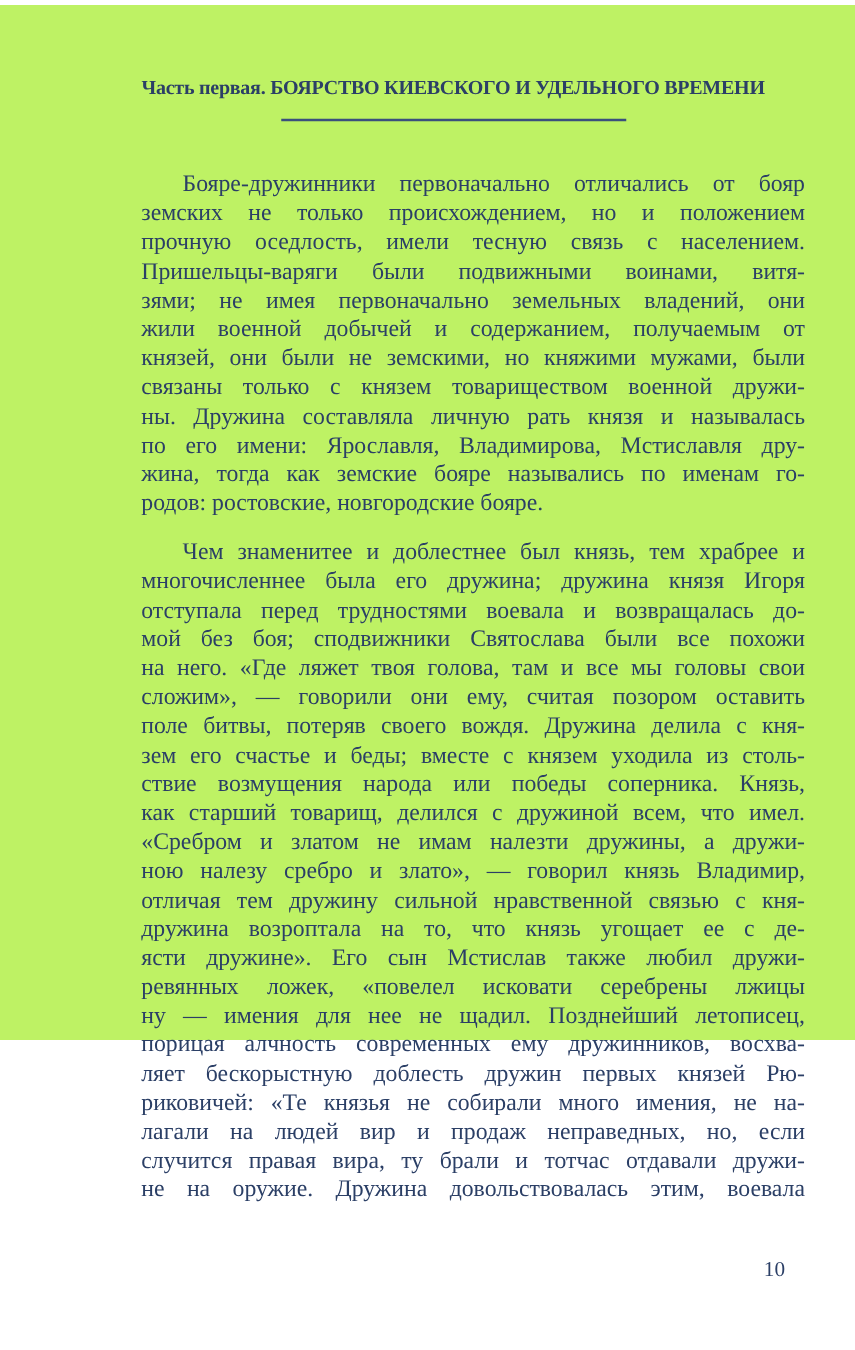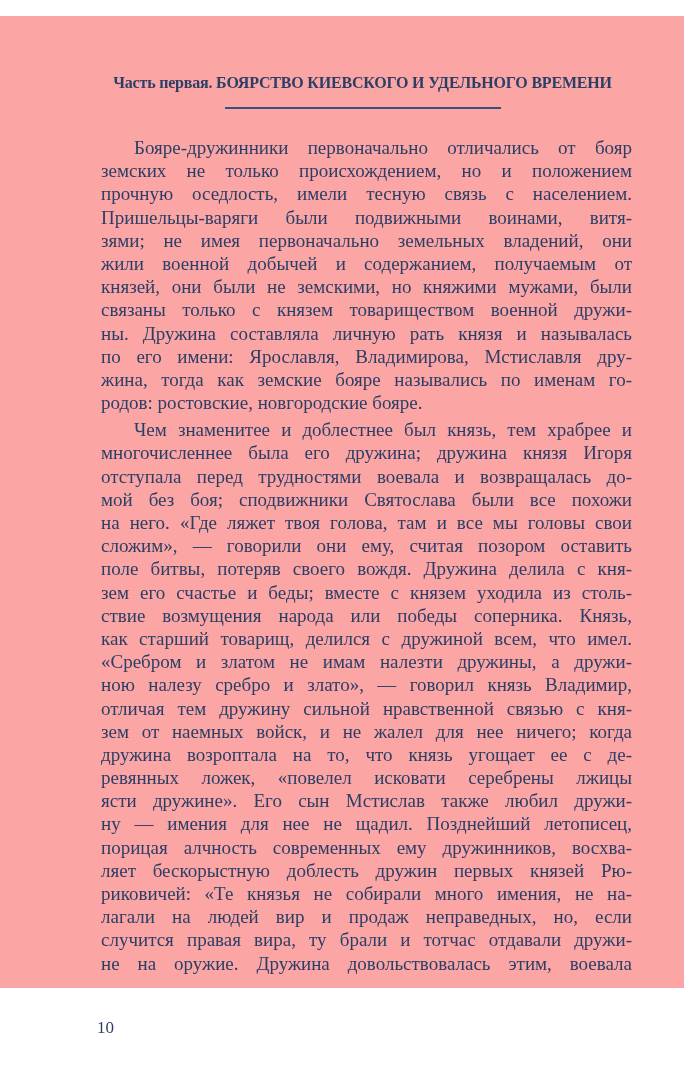--- a/index.html
+++ b/index.html
@@ -10,24 +10,24 @@
   body {
     width: 684px;
     height: 1080px;
     position: relative;
     font-family: "Liberation Serif", "DejaVu Serif", serif;
     color: #2b3f66;
     overflow: hidden;
   }
   .page {
     position: absolute;
-    left: 0; top: 16px;
+    left: 0; top: 4px;
     width: 684px;
-    height: 972px;
-    background: #fca5a5;
+    height: 828px;
+    background: #bef264;
   }
   .content-col {
     position: absolute;
     left: 97px;
     width: 531px;
     top: 0;
   }
   .chapter-header {
     position: absolute;
     top: 58px;
@@ -50,40 +50,40 @@
   }
   .body-text {
     position: absolute;
     top: 116px;
     left: 0;
     width: 531px;
     font-size: 19px;
     line-height: 23.2px;
     color: #2b3f66;
   }
-  .paragraph { margin: 4px; padding: 0; }
+  .paragraph { margin: 16px; padding: 0; }
   .text-line {
     width: 531px;
     height: 23.2px;
     text-align: justify;
     text-align-last: justify;
     white-space: nowrap;
     overflow: visible;
   }
   .text-line.first { text-indent: 33px; }
   .text-line.last-left {
     text-align: center;
     text-align-last: left;
   }
   .page-number {
     position: absolute;
     top: 1002px;
     left: 0;
     width: 531px;
-    text-align: left;
+    text-align: right;
     font-size: 17px;
     color: #2b3f66;
   }
 </style>
 </head>
 <body>
 
 <div class="page">
   <div class="content-col">
     <div class="chapter-header">Часть первая. БОЯРСТВО КИЕВСКОГО И УДЕЛЬНОГО ВРЕМЕНИ</div>
@@ -110,24 +110,23 @@
           <div class="text-line">мой без боя; сподвижники Святослава были все похожи</div>
           <div class="text-line">на него. «Где ляжет твоя голова, там и все мы головы свои</div>
           <div class="text-line">сложим», — говорили они ему, считая позором оставить</div>
           <div class="text-line">поле битвы, потеряв своего вождя. Дружина делила с кня-</div>
           <div class="text-line">зем его счастье и беды; вместе с князем уходила из столь-</div>
           <div class="text-line">ствие возмущения народа или победы соперника. Князь,</div>
           <div class="text-line">как старший товарищ, делился с дружиной всем, что имел.</div>
           <div class="text-line">«Сребром и златом не имам налезти дружины, а дружи-</div>
           <div class="text-line">ною налезу сребро и злато», — говорил князь Владимир,</div>
           <div class="text-line">отличая тем дружину сильной нравственной связью с кня-</div>
-          <div class="text-line">зем от наемных войск, и не жалел для нее ничего; когда</div>
           <div class="text-line">дружина возроптала на то, что князь угощает ее с де-</div>
+          <div class="text-line">ясти дружине». Его сын Мстислав также любил дружи-</div>
           <div class="text-line">ревянных ложек, «повелел исковати серебрены лжицы</div>
-          <div class="text-line">ясти дружине». Его сын Мстислав также любил дружи-</div>
           <div class="text-line">ну — имения для нее не щадил. Позднейший летописец,</div>
           <div class="text-line">порицая алчность современных ему дружинников, восхва-</div>
           <div class="text-line">ляет бескорыстную доблесть дружин первых князей Рю-</div>
           <div class="text-line">риковичей: «Те князья не собирали много имения, не на-</div>
           <div class="text-line">лагали на людей вир и продаж неправедных, но, если</div>
           <div class="text-line">случится правая вира, ту брали и тотчас отдавали дружи-</div>
           <div class="text-line">не на оружие. Дружина довольствовалась этим, воевала</div>
         </div>
       </div>
     <div class="page-number">10</div>

